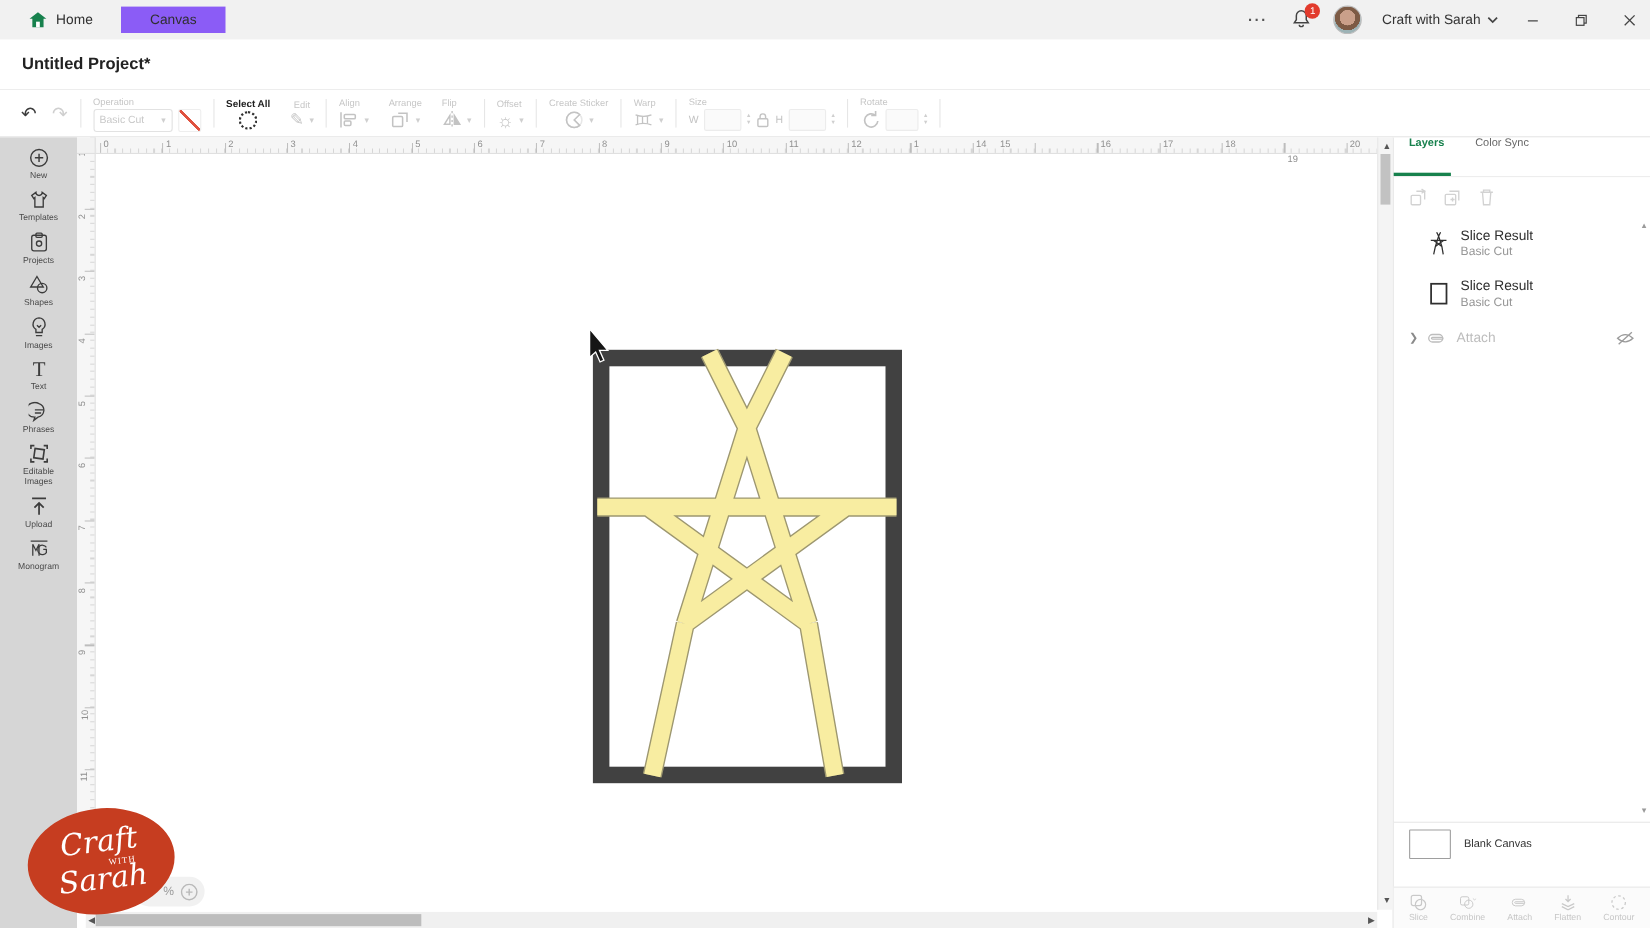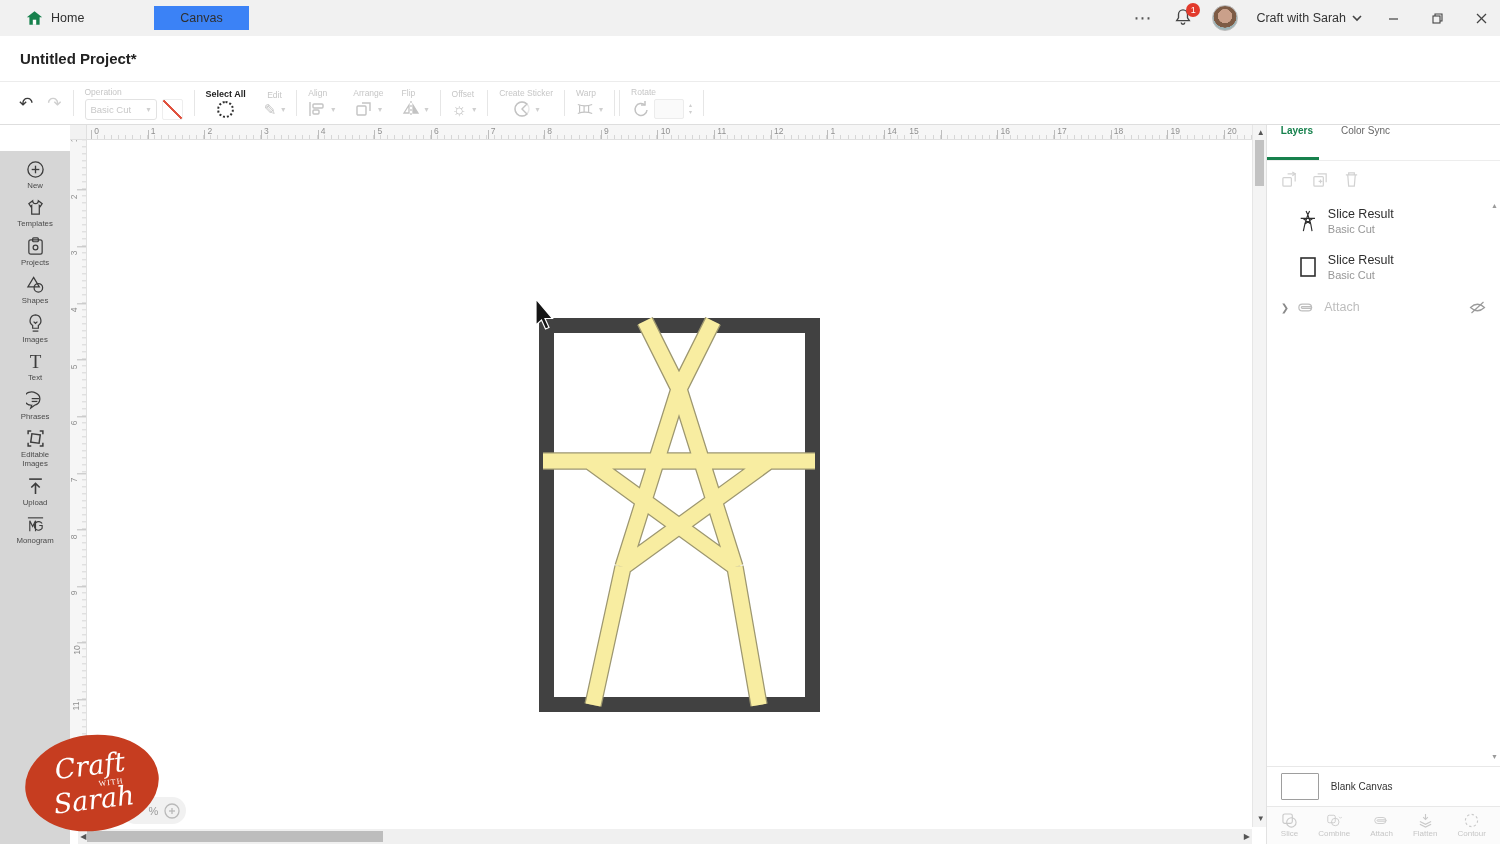--- a/index.html
+++ b/index.html
@@ -6,21 +6,21 @@
     --accent:#17814d; --badge:#e23a2c; --star:#f8eda1; --star-edge:#9d9770;
     --frame:#414141; --logo:#c63d20; --swatch-line:#e0523f;
     --dis:#c3c3c3; --dis2:#d6d6d6; --ink:#3a3a3a;
   }
   *{margin:0;padding:0;box-sizing:border-box;}
   html,body{width:1500px;height:844px;overflow:hidden;font-family:"Liberation Sans",sans-serif;background:#fff;}
 
   
   .topbar{height:36px;background:#f1f1f1;display:flex;align-items:center;position:relative;}
   .tab{height:24px;display:flex;align-items:center;gap:8px;padding:0 26px;font-size:12.5px;color:#2f2f2f;cursor:pointer;}
-  .tab.active{background:#3b82f6;margin-left:44px;}
+  .tab.active{background:#8b5cf6;}
   .home-ic{width:17px;height:16px;}
   .top-right{position:absolute;right:6px;top:0;height:36px;display:flex;align-items:center;gap:18px;}
   .more{font-size:18px;color:#555;letter-spacing:1px;padding:0 4px;}
   .bellwrap{position:relative;width:20px;height:20px;}
   .bell{width:18px;height:18px;color:#444;}
   .nbadge{position:absolute;top:-5px;right:-6px;min-width:14px;height:14px;border-radius:8px;background:var(--badge);color:#fff;font-size:9px;display:flex;align-items:center;justify-content:center;padding:0 3px;}
   .avatar{width:26px;height:26px;border-radius:50%;background:radial-gradient(circle at 50% 42%,#caa08a 0 38%,#7d5b45 39% 62%,#9db3b6 63%);border:1px solid #bbb;}
   .username{font-size:12.5px;color:#333;display:flex;align-items:center;gap:6px;}
   .winbtn{width:26px;height:26px;display:flex;align-items:center;justify-content:center;color:#444;}
   .winbtn svg{width:11px;height:11px;}
@@ -48,21 +48,21 @@
   .selall-ic{width:17px;height:17px;border:2px dotted #2f2f2f;border-radius:50%;}
   .numfield{width:34px;height:20px;border:1px solid #ececec;border-radius:2px;background:#fafafa;}
   .stepper{display:flex;flex-direction:column;font-size:6px;color:#cfcfcf;line-height:1.1;}
   .axis{font-size:9.5px;color:var(--dis);}
   .ticon{width:18px;height:18px;}
 
   
   .main{display:flex;height:719px;}
 
   
-  .sidebar{width:71px;background:#d6d6d6;display:flex;flex-direction:column;align-items:center;padding-top:9px;gap:7.5px;z-index:3;margin-top:26px;}
+  .sidebar{width:71px;background:#d6d6d6;display:flex;flex-direction:column;align-items:center;padding-top:9px;gap:7.5px;z-index:3;}
   .sb-item{display:flex;flex-direction:column;align-items:center;gap:3px;color:#3c3c3c;cursor:pointer;width:100%;}
   .sb-item svg{width:19px;height:19px;}
   .sb-lbl{font-size:7.8px;color:#4a4a4a;text-align:center;line-height:1.15;}
 
   
   .viewport{width:1210px;position:relative;background:#fff;}
   .ruler-top{position:absolute;left:17px;right:14px;top:0;height:15px;background:#f6f6f6;border-bottom:1px solid #e0e0e0;
      background-image:
        repeating-linear-gradient(to right,#bdbdbd 0 1px,transparent 1px 56.65px),
        repeating-linear-gradient(to right,transparent 0 6.08px,#d6d6d6 6.08px 7.08px);
@@ -107,21 +107,21 @@
   .ltitle{font-size:12.5px;color:#2e2e2e;}
   .lsub{font-size:11px;color:#979797;margin-top:2px;}
   .attachrow{display:flex;align-items:center;gap:9px;padding:10px 14px;color:#bdbdbd;}
   .attachrow .chev{font-size:10px;color:#8a8a8a;}
   .attachrow svg{width:17px;height:13px;}
   .attach-lbl{font-size:12.5px;color:#bdbdbd;flex:1;}
   .minibar{position:absolute;right:2px;font-size:7px;color:#9a9a9a;}
   .blankrow{border-top:1px solid #e8e8e8;display:flex;align-items:center;gap:12px;padding:6px 14px;height:40px;}
   .blanksw{width:38px;height:27px;background:#fff;border:1px solid #9e9e9e;border-radius:1px;}
   .blanklbl{font-size:10px;color:#333;}
-  .actionbar{height:38px;background:#fbfbfb;border-top:1px solid #e8e8e8;display:flex;align-items:center;justify-content:space-around;padding:0 4px;}
+  .actionbar{height:38px;background:#fbfbfb;border-top:1px solid #e8e8e8;display:flex;align-items:center;justify-content:space-around;padding:0 4px;margin-top:19px;}
   .act{display:flex;flex-direction:column;align-items:center;gap:1px;color:#c9c9c9;cursor:pointer;}
   .act svg{width:15px;height:15px;}
   .act-lbl{font-size:8px;color:#c6c6c6;}
 </style>
 </head>
 <body>
 
 <div class="topbar">
   <div class="tab">
     <svg class="home-ic" viewBox="0 0 20 18">
@@ -265,20 +265,41 @@
           <path d="M2 3 Q10 6 18 3"></path>
           <path d="M2 13 Q10 10 18 13"></path>
           <line x1="4" y1="3.7" x2="4" y2="12.3"></line>
           <line x1="9" y1="4.6" x2="9" y2="11.4"></line>
           <line x1="14" y1="4.2" x2="14" y2="11.8"></line>
         </svg>
       <span class="ddcaret">▾</span>
     </div>
   </div>
   <div class="tdiv"></div>
+  <div class="tgrp">
+    <span class="tlabel">Size</span>
+    <div class="tctrl">
+      <span class="axis">W</span>
+      <span class="numfield"></span>
+      <span class="stepper">
+          <span>▴</span>
+          <span>▾</span>
+        </span>
+      <svg width="13" height="15" viewBox="0 0 13 15" fill="none" stroke="currentColor" stroke-width="1.3">
+          <rect x="2" y="6" width="9" height="7" rx="1"></rect>
+          <path d="M4 6 V4 a2.5 2.5 0 0 1 5 0 V6"></path>
+        </svg>
+      <span class="axis">H</span>
+      <span class="numfield"></span>
+      <span class="stepper">
+          <span>▴</span>
+          <span>▾</span>
+        </span>
+    </div>
+  </div>
   <div class="tdiv"></div>
   <div class="tgrp">
     <span class="tlabel">Rotate</span>
     <div class="tctrl">
       <svg class="ticon" viewBox="0 0 18 18" fill="none" stroke="currentColor" stroke-width="1.5">
           <path d="M14 5 a6 6 0 1 0 2 5"></path>
           <path d="M14 1 V5 H10"></path>
         </svg>
       <span class="numfield" style="width:30px"></span>
       <span class="stepper">
@@ -382,21 +403,21 @@
         <span class="rnum" style="left: 516.85px; top: 1px;">9</span>
         <span class="rnum" style="left: 573.5px; top: 1px;">10</span>
         <span class="rnum" style="left: 630.15px; top: 1px;">11</span>
         <span class="rnum" style="left: 686.8px; top: 1px;">12</span>
         <span class="rnum" style="left: 743.45px; top: 1px;">1</span>
         <span class="rnum" style="left: 800.1px; top: 1px;">14</span>
         <span class="rnum" style="left: 822px; top: 1px;">15</span>
         <span class="rnum" style="left: 913.4px; top: 1px;">16</span>
         <span class="rnum" style="left: 970.05px; top: 1px;">17</span>
         <span class="rnum" style="left: 1026.7px; top: 1px;">18</span>
-        <span class="rnum" style="left: 1083.35px; top: 1px;">19</span>
+        <span class="rnum" style="left: 1083.35px; top: 14px;">19</span>
         <span class="rnum" style="left: 1140px; top: 1px;">20</span>
       </div>
     <div class="ruler-left" id="rulerLeft">
         <span class="rnum vnum" style="left: 2px; top: 9.95px;">1</span>
         <span class="rnum vnum" style="left: 2px; top: 66.6px;">2</span>
         <span class="rnum vnum" style="left: 2px; top: 123.25px;">3</span>
         <span class="rnum vnum" style="left: 2px; top: 179.9px;">4</span>
         <span class="rnum vnum" style="left: 2px; top: 236.55px;">5</span>
         <span class="rnum vnum" style="left: 2px; top: 293.2px;">6</span>
         <span class="rnum vnum" style="left: 2px; top: 349.85px;">7</span>

